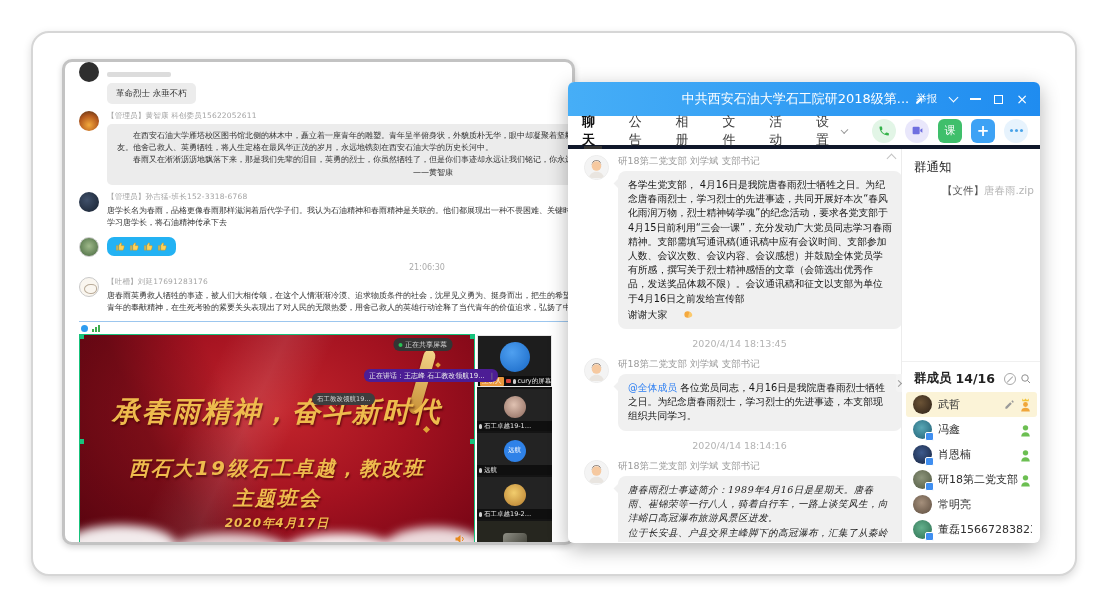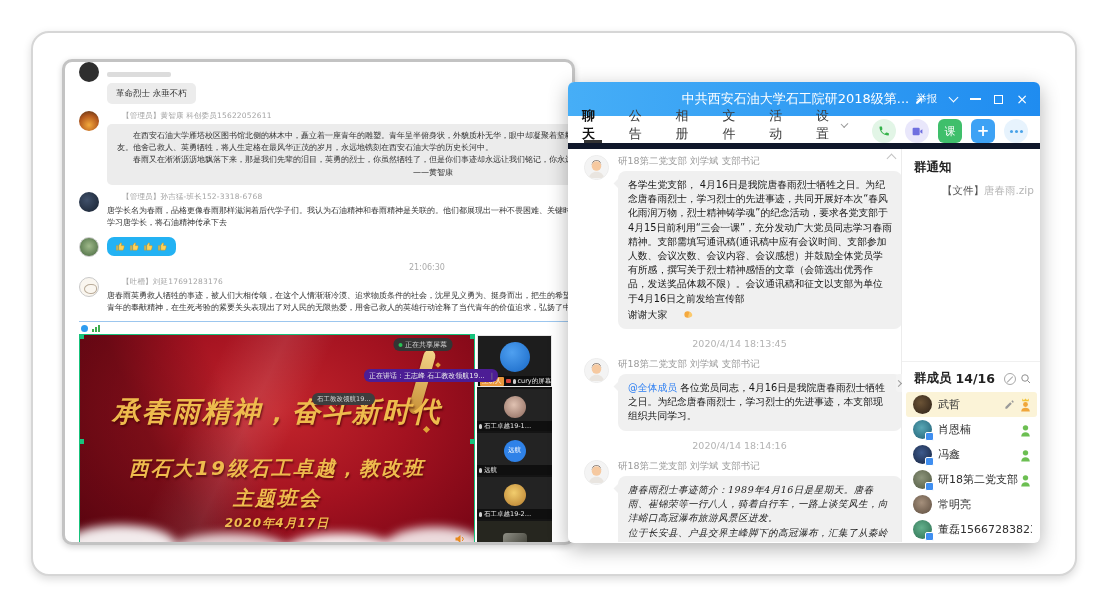--- a/index.html
+++ b/index.html
@@ -17,21 +17,21 @@
   .lmsg{position:relative;padding-left:30px;margin-bottom:7px;}
   .lav{position:absolute;left:2px;top:0;width:20px;height:20px;border-radius:50%;background:#444;overflow:hidden;}
   .lav.cut{top:-10px;background:#2e2e2e;}
   .lav.sun{background:radial-gradient(circle at 50% 70%,#f2a93c 0%,#b55a1e 55%,#4a2c16 100%);}
   .lav.dark{background:radial-gradient(circle at 40% 40%,#40506a,#16202e);}
   .lav.green{background:radial-gradient(circle at 50% 45%,#9fb98a,#44663c);border:1px solid #ccc;}
   .lav.sketch{background:#faf6ef;border:1px solid #c9c9c9;}
   .lav.sketch::after{content:"";position:absolute;left:4px;top:6px;width:11px;height:8px;
     border:1px solid #b9ab98;border-radius:50% 40% 45% 50%;}
   .smudge{width:64px;height:5px;background:#dcdcdc;border-radius:2px;margin:4px 0 4px 0;}
-  .lname{font-size:7.5px;color:#a3a3a3;margin-bottom:3px;letter-spacing:.2px;margin-left:15px;}
+  .lname{font-size:7.5px;color:#a3a3a3;margin-bottom:3px;letter-spacing:.2px;}
   .lbub{background:#ececec;border-radius:5px;padding:6px 10px;width:652px;font-size:8px;line-height:1.5;color:#333;}
   .lbub p{margin:0;text-indent:2em;}
   .lbub .sig{text-align:center;text-indent:0;margin-top:1px;}
   .lbub.small{display:inline-block;width:auto;padding:4px 9px;font-size:8.5px;}
   .ltext{width:662px;font-size:8px;line-height:1.55;color:#333;}
   .tbub{display:inline-flex;gap:3px;align-items:center;background:#23b2f3;border-radius:7px;padding:4px 8px;}
   .tbub svg{display:block;}
   .ltime{width:700px;text-align:center;font-size:8px;color:#ababab;margin:3px 0 5px 0;}
   .ldivider{width:676px;border-top:1px solid #9cc6ee;margin:2px 0 0 2px;}
 
@@ -90,21 +90,21 @@
   .qtitle{position:relative;height:34px;background:linear-gradient(90deg,#46aef7,#1f8cf0);display:flex;align-items:center;}
   .qtitle .tt-text{position:absolute;left:50%;transform:translateX(-50%);display:flex;align-items:center;gap:6px;
     color:#fff;font-size:13px;white-space:nowrap;}
   .qctrl{position:absolute;right:12px;display:flex;align-items:center;gap:13px;color:#fff;}
   .qctrl .rep{font-size:10.5px;opacity:.95;}
   .chev-dn{width:7px;height:7px;border-right:1.5px solid #fff;border-bottom:1.5px solid #fff;transform:rotate(45deg);margin-top:-3px;}
   .win-min{width:11px;height:2px;background:#fff;}
   .win-max{width:9px;height:9px;border:1.5px solid #fff;}
   .win-close{font-size:14px;line-height:1;}
 
-  .qtabs{height:33px;display:flex;align-items:flex-end;padding:0 0 0 14px;border-bottom:6px solid #0f172a;}
+  .qtabs{height:33px;display:flex;align-items:center;padding:0 0 0 14px;border-bottom:4px solid #0f172a;}
   .tab{display:flex;align-items:center;margin-right:25px;font-size:13px;color:#3c3c3c;position:relative;}
   .tab.active{color:#111;font-weight:bold;}
   .tab.active::after{content:"";position:absolute;left:2px;right:2px;bottom:0;height:3px;background:#333;}
   .tab .cdn{width:6px;height:6px;border-right:1.3px solid #9a9a9a;border-bottom:1.3px solid #9a9a9a;transform:rotate(45deg);margin:-2px 0 0 5px;}
   .qtools{margin-left:auto;display:flex;align-items:center;gap:9px;padding-right:12px;}
   .ic{width:24px;height:24px;border-radius:50%;display:flex;align-items:center;justify-content:center;flex:none;}
   .ic-phone{background:#e2f5e6;} .ic-video{background:#e9e7fb;}
   .ic-course{border-radius:6px;background:#3fbf6b;color:#fff;font-size:11px;}
   .ic-plus{border-radius:6px;background:#3da2f5;color:#fff;font-size:15px;font-weight:bold;position:relative;}
   .ic-plus::after{content:"";position:absolute;left:4px;bottom:-3px;border:3px solid transparent;border-top-color:#3da2f5;}
@@ -122,21 +122,21 @@
   .qb p{margin:0;}
   .mention{color:#2e7ff2;}
   .thanks{display:flex;align-items:center;gap:16px;margin-top:2px;}
   .hand-font{font-family:"DejaVu Serif","Liberation Serif",serif;font-style:italic;letter-spacing:.5px;line-height:1.5;font-size:9.5px;color:#222;}
   .hand-font p{margin:0 0 1px 0;}
   .qtime{width:323px;text-align:center;font-size:9.5px;color:#b3b3b3;margin:2px 0 9px 0;}
 
   .qside{position:relative;width:139px;border-left:1px solid #ececec;padding:10px 8px 0 12px;}
   .colp{position:absolute;left:-6px;top:225px;width:6px;height:18px;background:#f3f3f3;border-radius:3px 0 0 3px;display:flex;align-items:center;justify-content:center;}
   .colp::after{content:"";width:4px;height:4px;border-right:1.2px solid #9a9a9a;border-top:1.2px solid #9a9a9a;transform:rotate(45deg);margin-left:-2px;}
-  .notice-title{font-size:12.5px;font-weight:bold;color:#222;}
+  .notice-title{font-size:12.5px;font-weight:normal;color:#222;}
   .notice-file{font-size:10.5px;margin-top:8px;white-space:nowrap;margin-left:28px;}
   .notice-file .fl{color:#555;}
   .notice-file .fn{color:#b5b5b5;}
   .side-div{position:absolute;left:0;right:0;top:212px;border-top:1px solid #f0f0f0;}
   .mem-head{position:absolute;top:221px;left:12px;right:8px;display:flex;align-items:center;gap:4px;}
   .mem-head .mh{font-size:12.5px;font-weight:bold;color:#222;}
   .mem-head .sp{flex:1;}
   .ic-mute{width:12px;height:12px;border:1.2px solid #a9a9a9;border-radius:50%;position:relative;}
   .ic-mute::after{content:"";position:absolute;left:1px;top:5px;width:8px;height:1.2px;background:#a9a9a9;transform:rotate(-45deg);}
   .mem-list{position:absolute;top:243px;left:4px;right:3px;bottom:0;overflow:hidden;}
@@ -461,29 +461,29 @@
               <path d="M3 17.5V21h3.5L17 10.5 13.5 7 3 17.5zM20.7 6.3a1 1 0 0 0 0-1.4l-1.6-1.6a1 1 0 0 0-1.4 0l-1.7 1.7 3.5 3.5 1.2-1.2z" fill="#9a9a9a"></path>
             </svg>
           <svg width="13" height="14" viewBox="0 0 24 26">
               <path d="M6 1l3 3 3-3 3 3 3-3v5H6z" fill="#f2c233"></path>
               <circle cx="12" cy="12" r="4.5" fill="#f0a63a"></circle>
               <path d="M4 25c0-5 4-7 8-7s8 2 8 7z" fill="#f0a63a"></path>
             </svg>
         </div>
         <div class="mrow">
             <span class="mav badge"></span>
-            <span class="mname">肖恩楠</span>
+            <span class="mname">冯鑫</span>
             <svg width="13" height="14" viewBox="0 0 24 26">
               <circle cx="12" cy="9" r="5" fill="#6cbf52"></circle>
               <path d="M4 25c0-5.5 4-8 8-8s8 2.5 8 8z" fill="#6cbf52"></path>
             </svg>
           </div>
         <div class="mrow">
             <span class="mav badge"></span>
-            <span class="mname">冯鑫</span>
+            <span class="mname">肖恩楠</span>
             <svg width="13" height="14" viewBox="0 0 24 26">
               <circle cx="12" cy="9" r="5" fill="#6cbf52"></circle>
               <path d="M4 25c0-5.5 4-8 8-8s8 2.5 8 8z" fill="#6cbf52"></path>
             </svg>
           </div>
         <div class="mrow">
             <span class="mav badge"></span>
             <span class="mname">研18第二党支部</span>
             <svg width="13" height="14" viewBox="0 0 24 26">
               <circle cx="12" cy="9" r="5" fill="#6cbf52"></circle>

